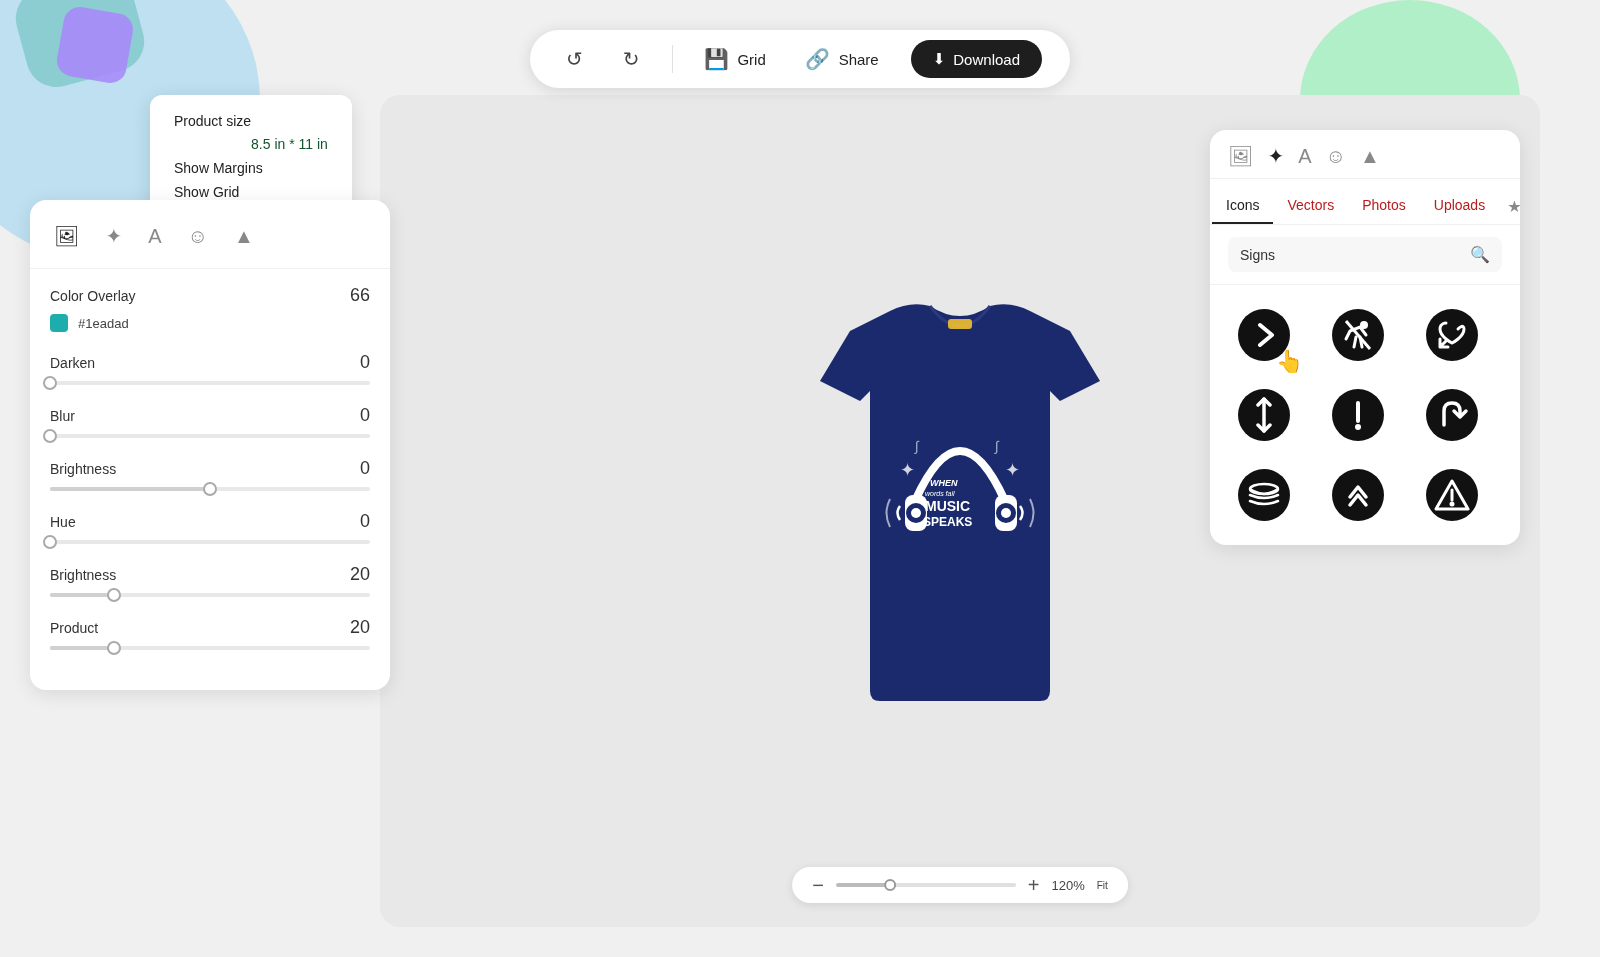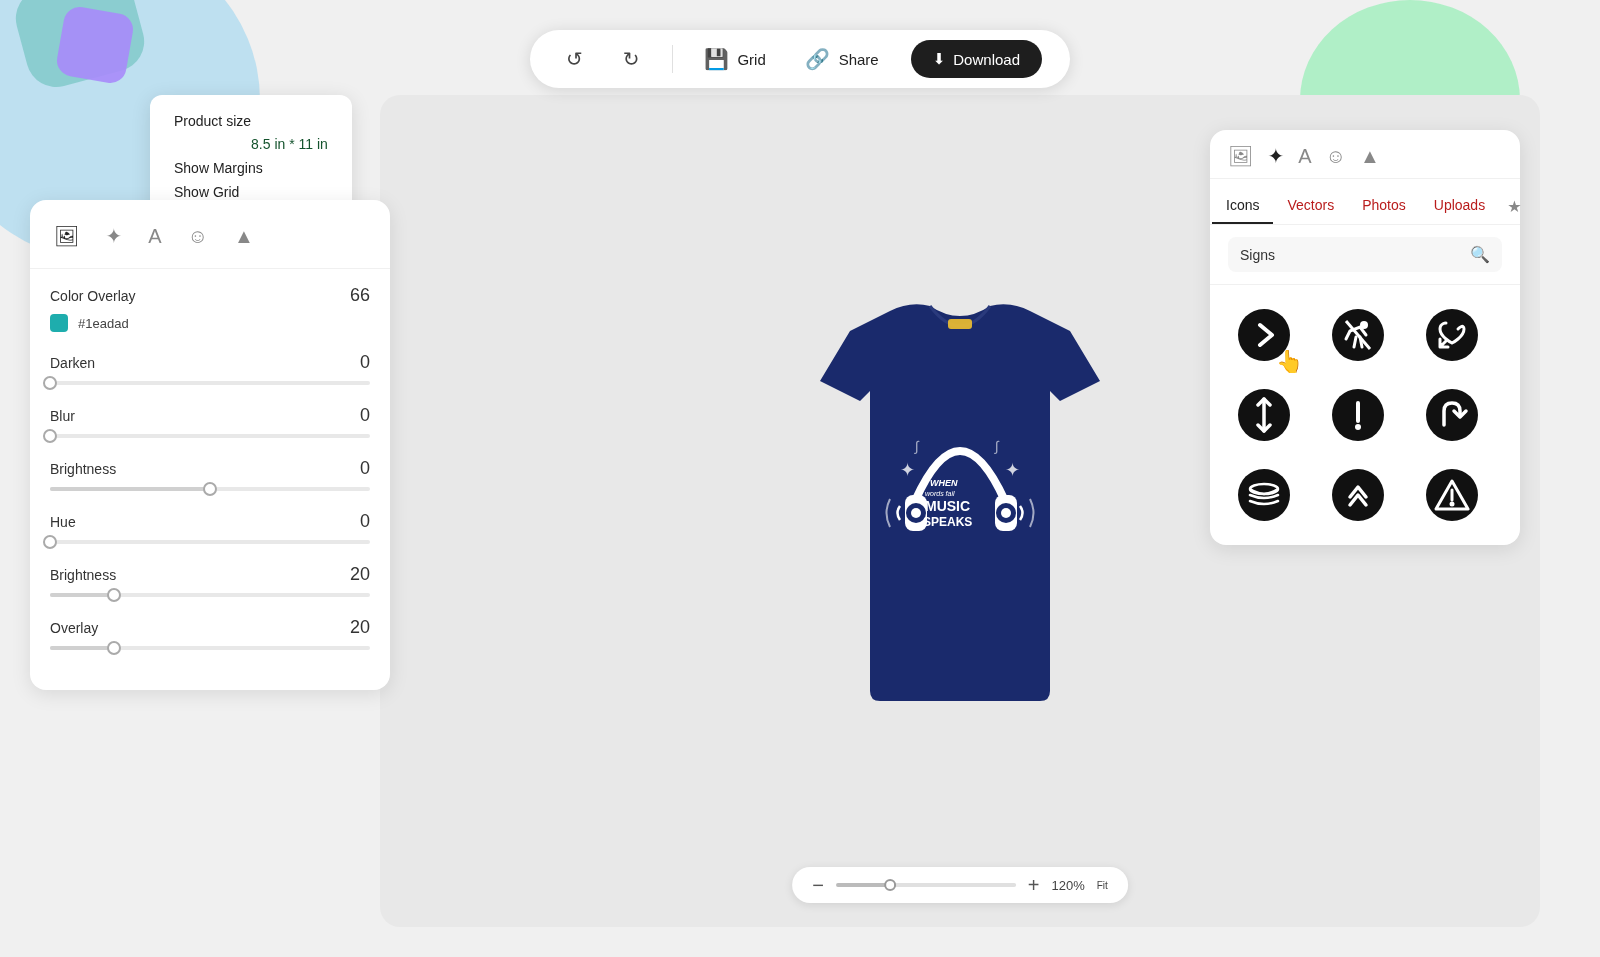--- a/index.html
+++ b/index.html
@@ -539,21 +539,21 @@
         <span class="slider-value">20</span>
       </div>
       <div class="slider-track">
         <div class="slider-fill" style="width:20%"></div>
         <div class="slider-thumb" style="left:20%"></div>
       </div>
     </div>
 
     <div class="slider-row">
       <div class="slider-label-row">
-        <span class="slider-label">Overlay</span>
+        <span class="slider-label">Product</span>
         <span class="slider-value">20</span>
       </div>
       <div class="slider-track">
         <div class="slider-fill" style="width:20%"></div>
         <div class="slider-thumb" style="left:20%"></div>
       </div>
     </div>
 
   </div>
 </div>

